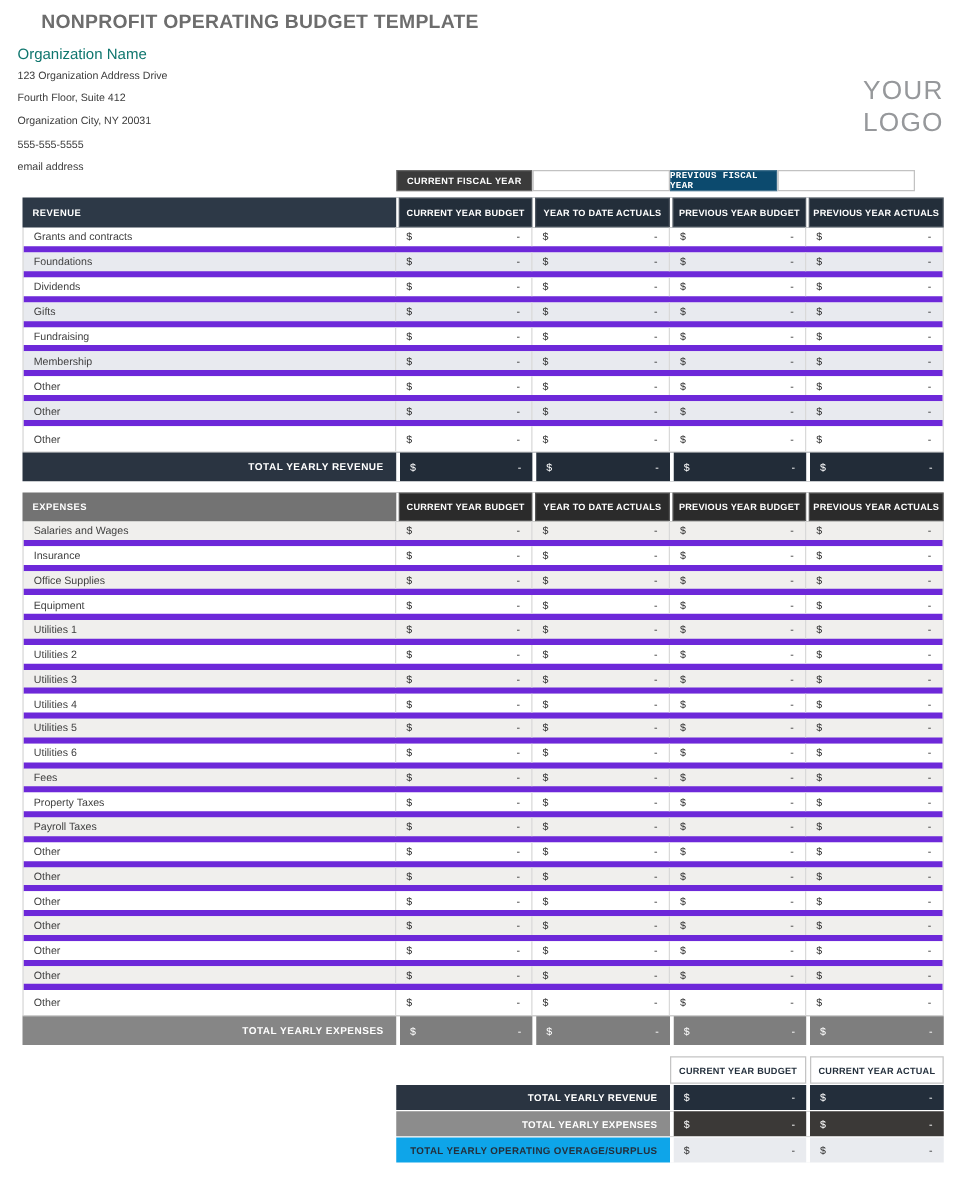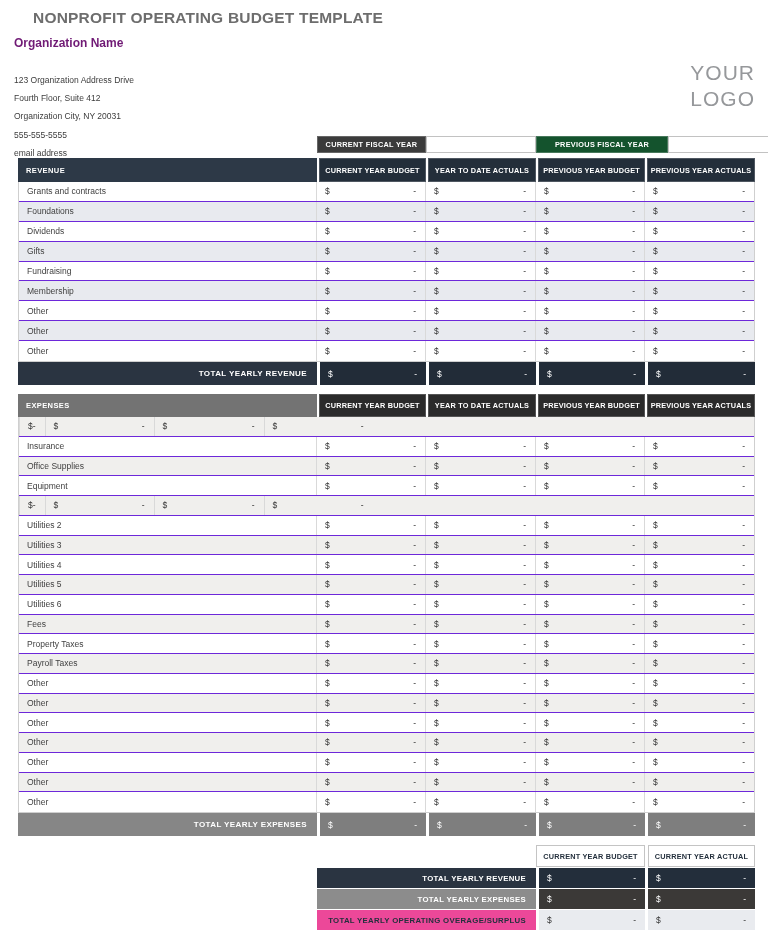--- a/index.html
+++ b/index.html
@@ -8,36 +8,36 @@
     position:relative; width:768px; height:946px; background:#ffffff;
     font-family:"Liberation Sans", sans-serif; overflow:hidden;
   }
 
   
   .title {
     position:absolute; left:14px; top:9px;
     font-size:15.5px; font-weight:bold; color:#6d6d6d; letter-spacing:.2px;margin-left:19px;
   }
   .org { position:absolute; left:14px; top:36px; }
-  .org-name { font-size:12px; font-weight:bold; color:#701a75; margin-bottom:21px; }
+  .org-name { font-size:12px; font-weight:normal; color:#0f766e; margin-bottom:1px; }
   .org-line { font-size:8.5px; color:#3c3c3c; line-height:18.2px; }
   .logo {
     position:absolute; right:13px; top:60px; text-align:left;
     font-size:21px; line-height:26px; color:#96989b; letter-spacing:1px;
   }
 
   
   .fiscal-row { position:absolute; left:317px; top:136px; height:17px; display:flex; }
   .fiscal-bar {
     height:17px; color:#fff; font-size:7.3px; font-weight:bold; letter-spacing:.3px;
     display:flex; align-items:center; justify-content:center;
     box-shadow: inset 0 0 0 1px rgba(255,255,255,.22);
   }
   .fiscal-bar.charcoal { width:109px; background:#3b3b3b; }
-  .fiscal-bar.navy     { width:132px; background:#14532d; }
+  .fiscal-bar.navy     { width:86px; background:#0c4a6e;font-family:Liberation Mono, monospace; }
   .fiscal-box { width:110px; height:17px; background:#fff; border:1px solid #c2c2c2; }
 
   
   .btable { position:absolute; left:18px; width:737px; }
   .btable.revenue  { top:158px; }
   .btable.expenses { top:394px; }
 
   .thead { display:flex; height:24px;text-align:center; }
   .expenses .thead { height:23px; }
   .sec-cell {
@@ -51,21 +51,21 @@
     color:#fff; font-size:7.3px; font-weight:bold; letter-spacing:.2px;
     border-left:2px solid #fff;
     box-shadow: inset 0 0 0 1px rgba(255,255,255,.2);
   }
   .revenue  .head-cell { background:#232e3a; }
   .expenses .head-cell { background:#2b2b2b; }
   .head-cell:nth-child(2), .head-cell:nth-child(4) { width:109px; }
   .head-cell:nth-child(3), .head-cell:nth-child(5) { width:110px; }
 
   .tbody { border:1px solid #cfcfcf; border-top:none; }
-  .trow { display:flex; height:19.9px; border-bottom:1px solid #6d28d9; background:#fff; }
+  .trow { display:flex; height:19.9px; border-bottom:5px solid #6d28d9; background:#fff; }
   .expenses .trow { height:19.75px; }
   .trow:last-child { border-bottom:none; }
   .revenue  .trow.stripe { background:#e8eaef; }
   .expenses .trow.stripe { background:#f0efed; }
   .label-cell {
     flex:1; display:flex; align-items:center; padding-left:8px;
     font-size:8.5px; color:#3f3f3f;
   }
   .money-cell {
     display:flex; align-items:center; justify-content:space-between;
@@ -109,21 +109,21 @@
   }
   .sum-money {
     width:109px; display:flex; align-items:center; justify-content:space-between;
     padding:0 9px 0 8px; font-size:8.5px; border-left:3px solid #fff;
   }
   .sum-money.second { width:110px; }
   .sum-row.r1 .sum-label { background:#2a3441; color:#fff; }
   .sum-row.r1 .sum-money { background:#232e3b; color:#fff; }
   .sum-row.r2 .sum-label { background:#8c8c8c; color:#fff; }
   .sum-row.r2 .sum-money { background:#3b3937; color:#fff; }
-  .sum-row.r3 .sum-label { background:#ec4899; color:#24303d; }
+  .sum-row.r3 .sum-label { background:#0ea5e9; color:#24303d; }
   .sum-row.r3 .sum-money { background:#e9ebef; color:#333; }
 </style>
 </head>
 <body>
 
 <div class="page">
 
   <div class="title">NONPROFIT OPERATING BUDGET TEMPLATE</div>
 
   <div class="org">
@@ -352,20 +352,21 @@
   <section class="btable expenses">
     <div class="thead">
       <div class="sec-cell">EXPENSES</div>
       <div class="head-cell">CURRENT YEAR BUDGET</div>
       <div class="head-cell">YEAR TO DATE ACTUALS</div>
       <div class="head-cell">PREVIOUS YEAR BUDGET</div>
       <div class="head-cell">PREVIOUS YEAR ACTUALS</div>
     </div>
     <div class="tbody">
         <div class="trow stripe">
+          <div class="label-cell">Salaries and Wages</div>
           <div class="money-cell">
             <span>$</span>
             <span>-</span>
           </div>
           <div class="money-cell">
             <span>$</span>
             <span>-</span>
           </div>
           <div class="money-cell">
             <span>$</span>
@@ -427,20 +428,21 @@
           <div class="money-cell">
             <span>$</span>
             <span>-</span>
           </div>
           <div class="money-cell">
             <span>$</span>
             <span>-</span>
           </div>
         </div>
         <div class="trow stripe">
+          <div class="label-cell">Utilities 1</div>
           <div class="money-cell">
             <span>$</span>
             <span>-</span>
           </div>
           <div class="money-cell">
             <span>$</span>
             <span>-</span>
           </div>
           <div class="money-cell">
             <span>$</span>

